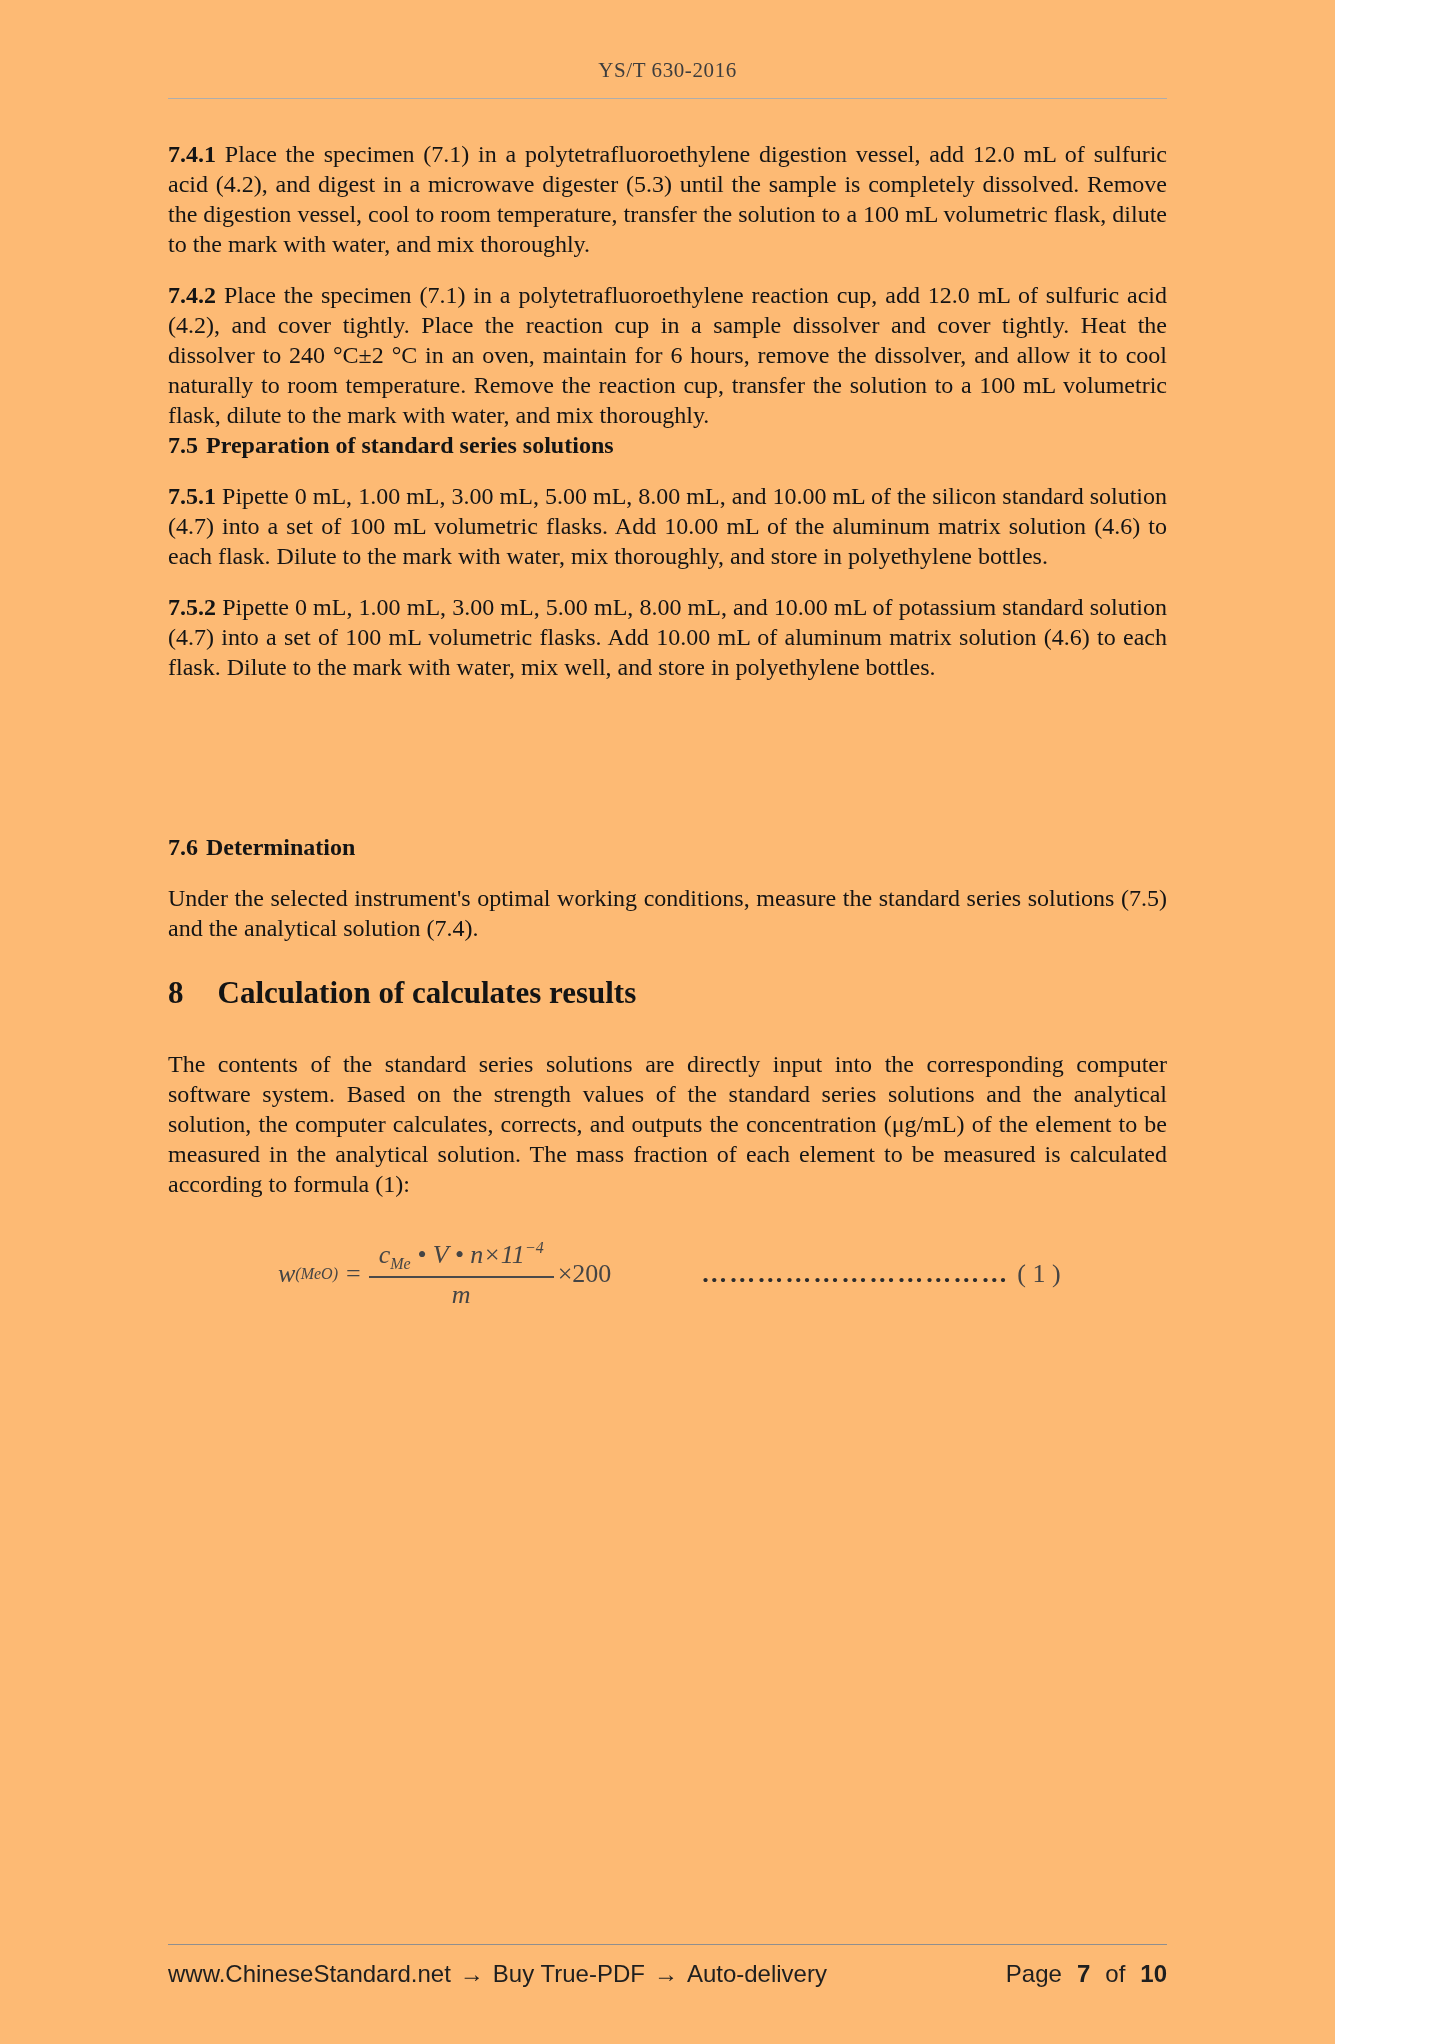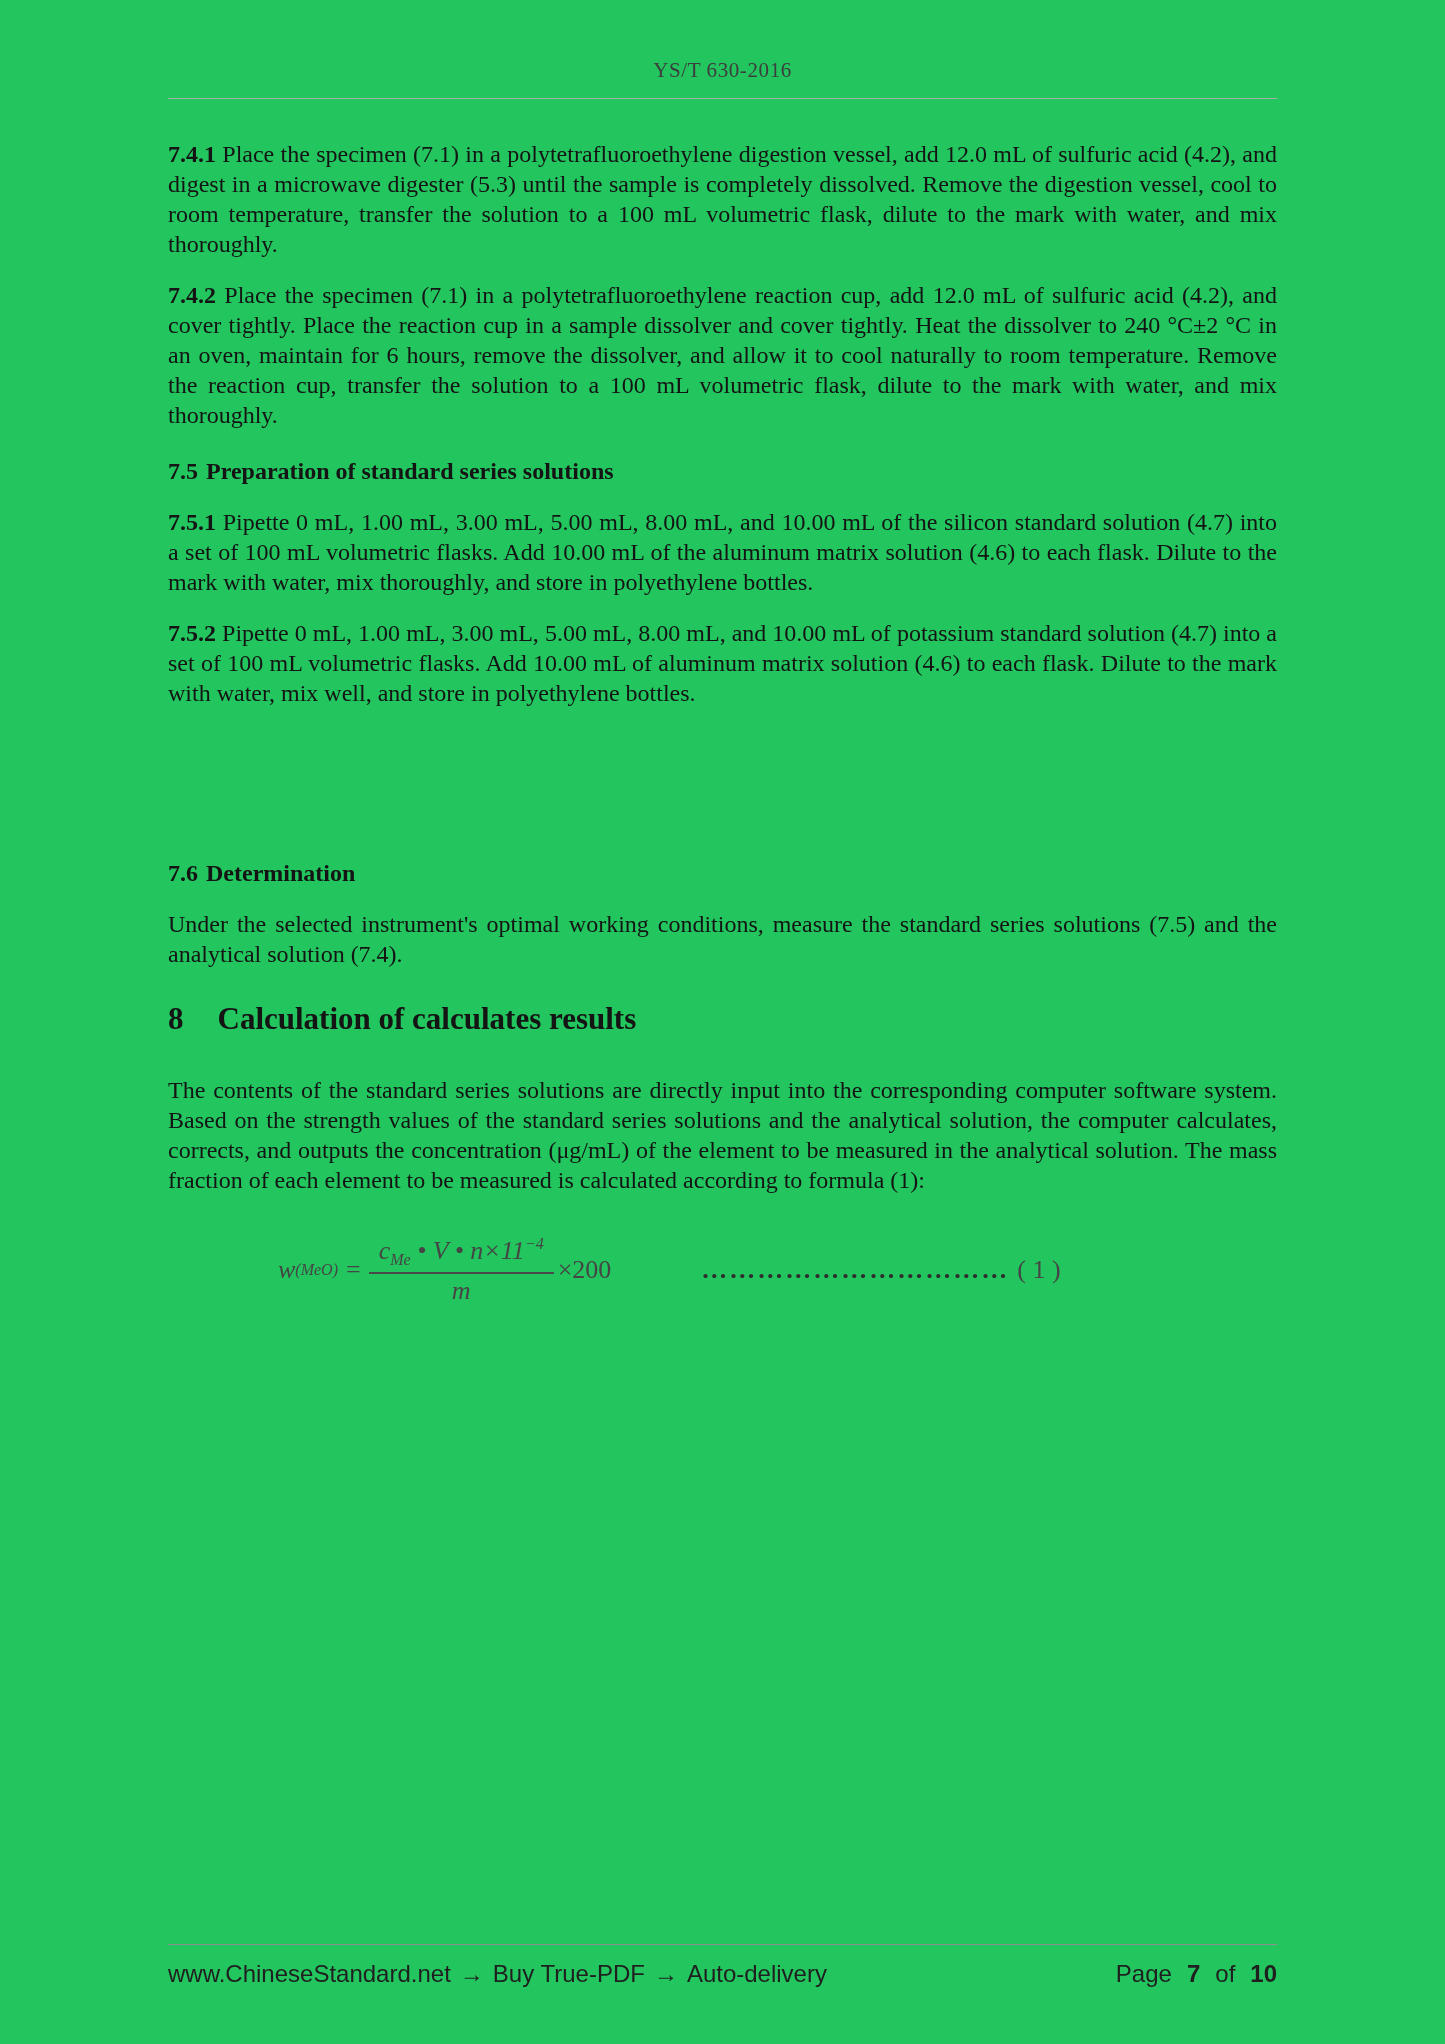--- a/index.html
+++ b/index.html
@@ -1,21 +1,21 @@
 <!DOCTYPE html>
 <html><head>
 <meta charset="utf-8">
 <style>
   * { margin: 0; padding: 0; box-sizing: border-box; }
   html, body { background: #ffffff; }
   .page {
     position: relative;
-    width: 1445px;
+    width: 1335px;
     height: 2044px;
-    background: #22c55e;
+    background: #fdba74;
     font-family: "Liberation Serif", serif;
     color: #141414;
     overflow: hidden;
   }
   
   .doc-header {
     padding-top: 58px;
     text-align: center;
     font-size: 21px;
     letter-spacing: 0.6px;
@@ -32,21 +32,20 @@
   }
   .para {
     margin-top: 21px;
     font-size: 24px;
     line-height: 30px;
     text-align: justify;
   }
   .para.first { margin-top: 40px; }
   .plabel { font-weight: bold; }
   .subheading {
-    margin-top: 26px;
     font-size: 24px;
     line-height: 30px;
     font-weight: bold;
   }
   .subheading .hnum { margin-right: 8px; }
   .gap-before { margin-top: 150px; }
   .chapter-heading {
     margin-top: 30px;
     font-size: 31px;
     line-height: 40px;

